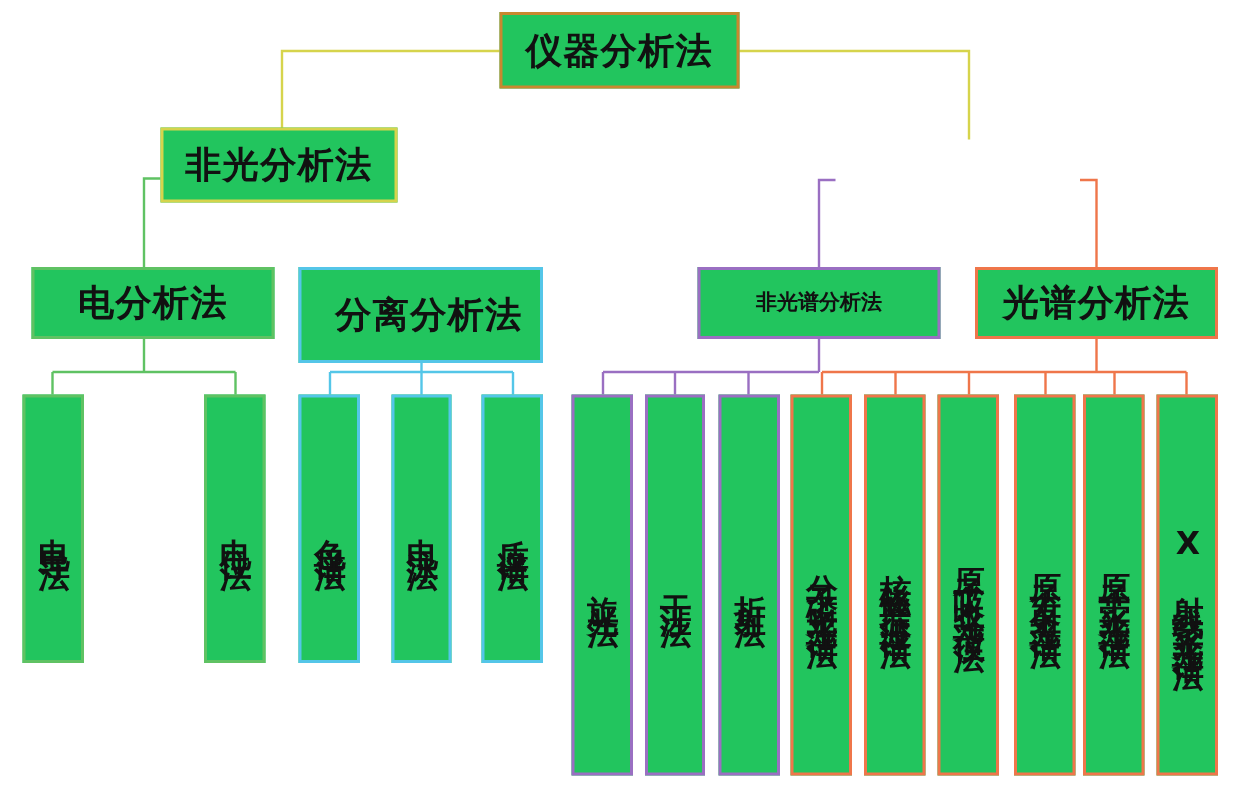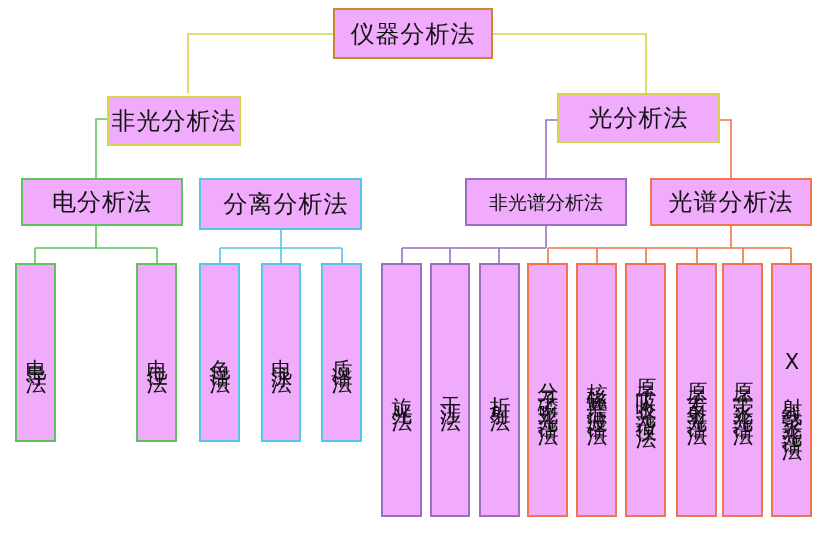--- a/index.html
+++ b/index.html
@@ -3,26 +3,26 @@
 <meta charset="utf-8">
 <style>
   html,body{margin:0;padding:0;background:#ffffff;}
   .canvas{
     position:relative;width:826px;height:536px;background:#ffffff;overflow:hidden;
     font-family:"DejaVu Sans","Liberation Sans",sans-serif;
     color:#111;
   }
   svg.connectors{position:absolute;left:0;top:0;width:826px;height:536px;}
   .node{
-    position:absolute;background:#f0abfc;border:2px solid #eab308;
+    position:absolute;background:#22c55e;border:2px solid #eab308;
     display:flex;align-items:center;justify-content:center;
-    box-sizing:border-box;font-weight:400;line-height:1;
+    box-sizing:border-box;font-weight:700;line-height:1;
   }
   .hbox{font-size:24px;letter-spacing:1px;white-space:nowrap;}
-  .hbox.small{font-size:19px;letter-spacing:0;}
+  .hbox.small{font-size:14px;letter-spacing:0;}
   .vbox{
     writing-mode:vertical-rl;text-orientation:upright;
     font-size:21px;letter-spacing:7px;
   }
   .c-tan{border-color:#c8882f;}
   .c-yellow{border-color:#d6d44c;}
   .c-green{border-color:#5fc263;}
   .c-cyan{border-color:#54c6e8;}
   .c-purple{border-color:#9a6fc2;}
   .c-orange{border-color:#ef764a;text-align:center;}
@@ -46,25 +46,24 @@
 
     <path stroke="#54c6e8" d="M281,226 V248 M220,248 H342 M220,248 V263 M281,248 V263 M342,248 V263"></path>
 
     <path stroke="#9a6fc2" d="M546,226 V248 M402,248 H546 M402,248 V263 M450,248 V263 M499,248 V263"></path>
 
     <path stroke="#ef764a" d="M731,226 V248 M548,248 H791 M548,248 V263 M597,248 V263 M646,248 V263 M697,248 V263 M743,248 V263 M791,248 V263"></path>
   </svg>
 
   <div class="node hbox c-tan" style="left:333px;top:8px;width:160px;height:51px;">仪器分析法</div>
 
-  <div class="node hbox c-yellow" style="left:107px;top:96px;width:134px;height:50px;">非光分析法</div>
-  <div class="node hbox c-yellow" style="left:557px;top:93px;width:163px;height:50px;">光分析法</div>
+  <div class="node hbox c-yellow" style="left:107px;top:85px;width:158px;height:50px;">非光分析法</div>
 
   <div class="node hbox c-green" style="left:21px;top:178px;width:162px;height:48px;">电分析法</div>
-  <div class="node hbox c-cyan" style="left:199px;top:178px;width:163px;height:52px;padding-left:11px;">分离分析法</div>
+  <div class="node hbox c-cyan" style="left:199px;top:178px;width:163px;height:64px;padding-left:11px;">分离分析法</div>
   <div class="node hbox small c-purple" style="left:465px;top:178px;width:162px;height:48px;">非光谱分析法</div>
   <div class="node hbox c-orange" style="left:650px;top:178px;width:162px;height:48px;">光谱分析法</div>
 
   <div class="node vbox c-green" style="left:15px;top:263px;width:41px;height:179px;">电导法</div>
   <div class="node vbox c-green" style="left:136px;top:263px;width:41px;height:179px;">电位法</div>
 
   <div class="node vbox c-cyan" style="left:199px;top:263px;width:41px;height:179px;">色谱法</div>
   <div class="node vbox c-cyan" style="left:261px;top:263px;width:40px;height:179px;">电泳法</div>
   <div class="node vbox c-cyan" style="left:321px;top:263px;width:41px;height:179px;">质谱法</div>
 

